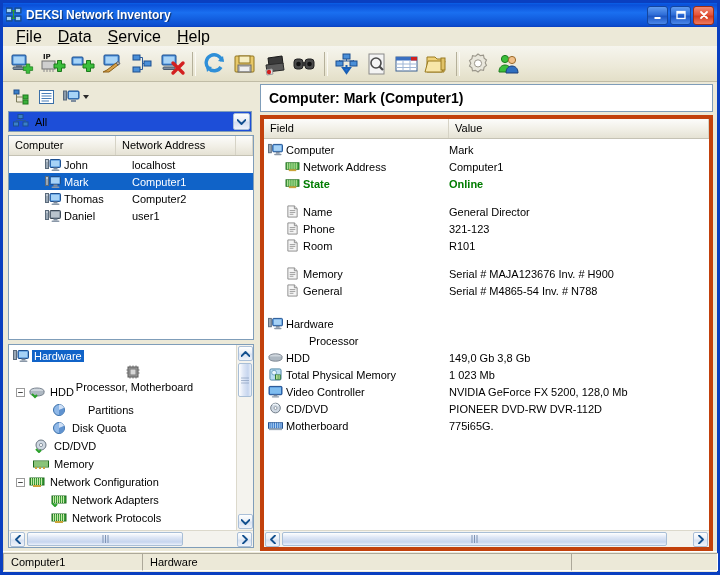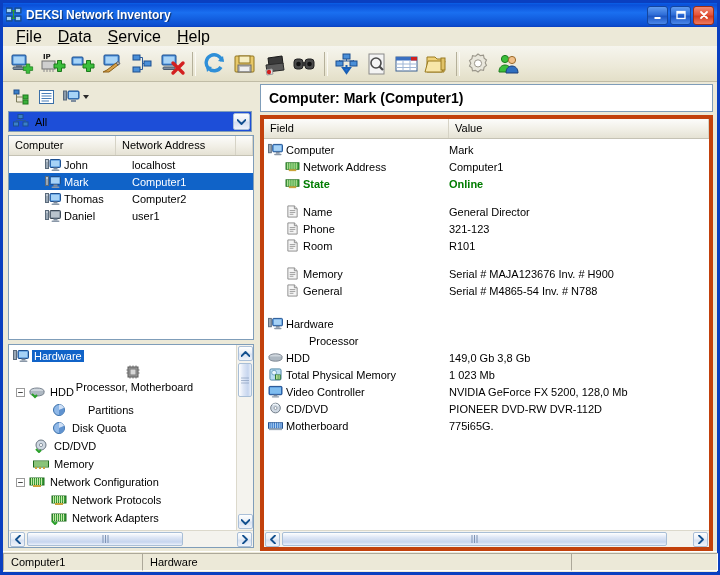--- a/index.html
+++ b/index.html
@@ -640,35 +640,35 @@
                 </svg>
               </span>
               <span class="lbl">Network Configuration</span>
             </div>
 
             <div class="tnode" style="padding-left:40px;">
               <span class="ticon">
                 <svg width="16" height="14" viewBox="0 0 16 14">
                   <rect x="1" y="3" width="14" height="7" fill="#3aa03a" stroke="#1d6a1d"></rect>
                   <path d="M2.5 3 V10 M4.5 3 V10 M6.5 3 V10 M8.5 3 V10 M10.5 3 V10 M12.5 3 V10" stroke="#c8e8a8"></path>
-                  <rect x="4" y="10" width="8" height="2" fill="#caa43a"></rect>
-                </svg>
-              </span>
-              <span class="lbl">Network Protocols</span>
+                  <path d="M1 10 l3 3 l2-2" stroke="#2aa02a" stroke-width="2" fill="none"></path>
+                </svg>
+              </span>
+              <span class="lbl">Network Adapters</span>
             </div>
 
             <div class="tnode" style="padding-left:40px;">
               <span class="ticon">
                 <svg width="16" height="14" viewBox="0 0 16 14">
                   <rect x="1" y="3" width="14" height="7" fill="#3aa03a" stroke="#1d6a1d"></rect>
                   <path d="M2.5 3 V10 M4.5 3 V10 M6.5 3 V10 M8.5 3 V10 M10.5 3 V10 M12.5 3 V10" stroke="#c8e8a8"></path>
-                  <path d="M1 10 l3 3 l2-2" stroke="#2aa02a" stroke-width="2" fill="none"></path>
-                </svg>
-              </span>
-              <span class="lbl">Network Adapters</span>
+                  <rect x="4" y="10" width="8" height="2" fill="#caa43a"></rect>
+                </svg>
+              </span>
+              <span class="lbl">Network Protocols</span>
             </div>
 
           </div>
 
           <div class="vscroll">
             <div style="display:flex;flex-direction:column;align-items:center;">
               <div class="sb-btn">
                 <svg width="9" height="6" viewBox="0 0 9 6">
                     <path d="M0.5 5 L4.5 1 L8.5 5" fill="none" stroke="#12508f" stroke-width="1.8" stroke-linecap="round" stroke-linejoin="round"></path>
                   </svg>

